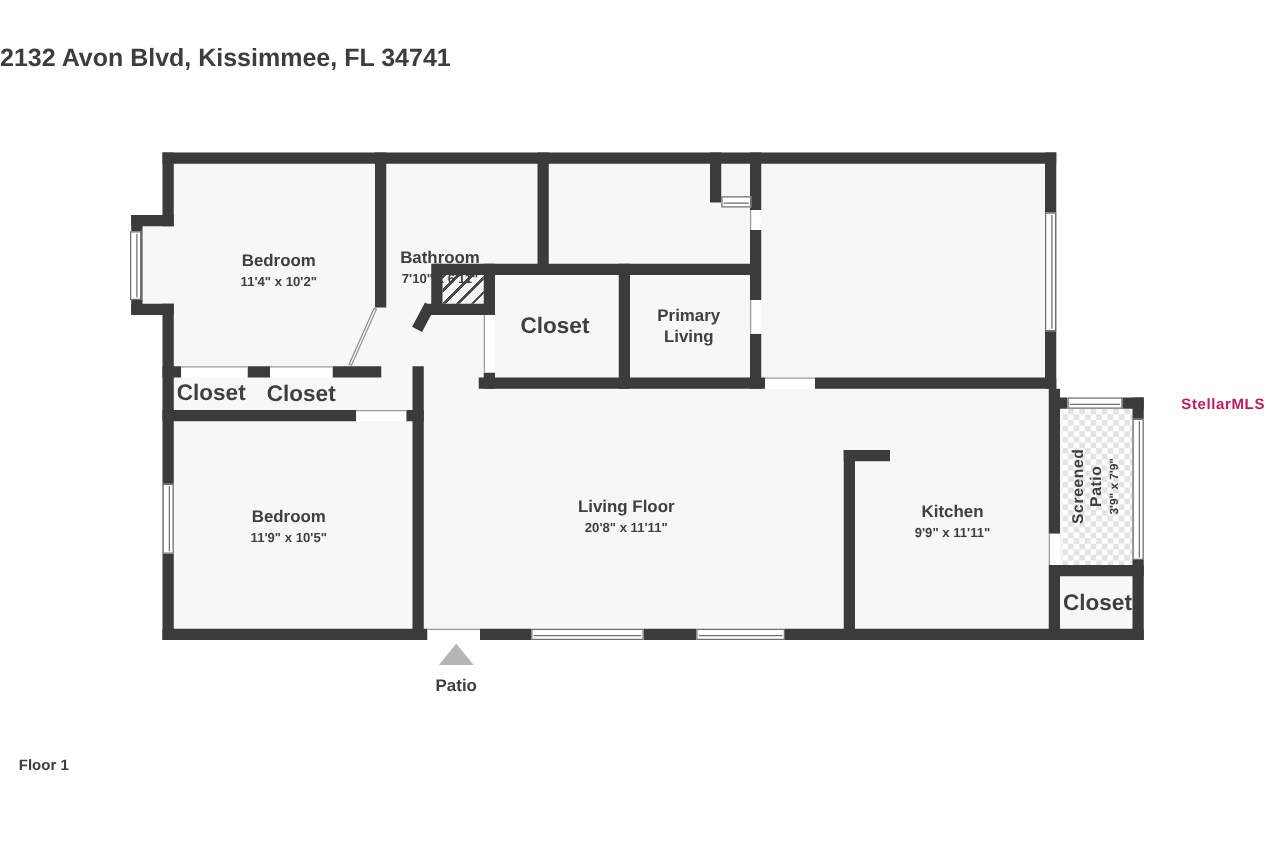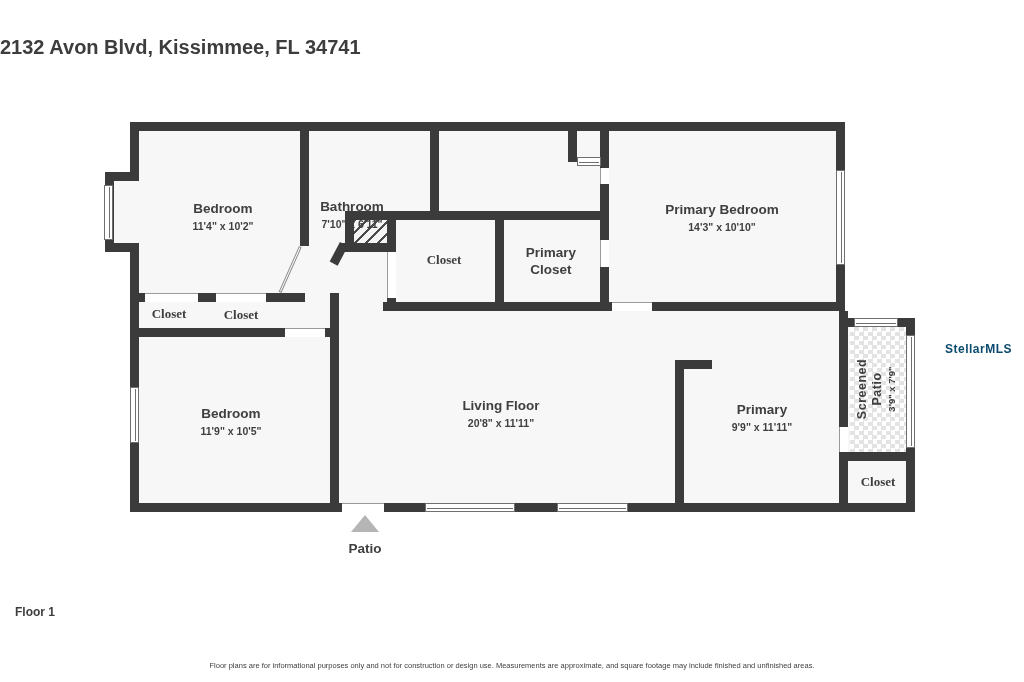--- a/index.html
+++ b/index.html
@@ -14,29 +14,29 @@
   .door-v{position:absolute;background:#ffffff;border-left:1.5px solid #9a9a9a;box-sizing:border-box;}
   .leaf{position:absolute;background:#ffffff;border:1px solid #8d8d8d;box-sizing:border-box;}
   .hatch{position:absolute;background:repeating-linear-gradient(135deg,#4a4a4a 0 2px,#f5f5f5 2px 8px);}
   .patio-floor{position:absolute;background-color:#ffffff;
      background-image:conic-gradient(#e3e3e3 0 25%,#ffffff 0 50%,#e3e3e3 0 75%,#ffffff 0);
      background-size:9px 9px;}
   .room-label{position:absolute;transform:translate(-50%,-50%);text-align:center;font-weight:bold;line-height:16px;}
   .room-name{font-size:13.5px;white-space:nowrap;}
   .room-name.wrap{white-space:normal;width:84px;line-height:16.5px;}
   .room-dims{font-size:10.5px;margin-top:1px;white-space:nowrap;}
-  .closet-name{font-size:13px;white-space:nowrap;font-family:Liberation Serif, serif;}
+  .closet-name{font-size:18px;white-space:nowrap;}
   .patio-label{position:absolute;left:876px;top:389px;transform:translate(-50%,-50%) rotate(-90deg);
      text-align:center;font-weight:bold;}
   .patio-label .room-name{font-size:12.5px;white-space:normal;width:74px;line-height:15px;letter-spacing:.5px;}
   .patio-label .room-dims{font-size:9.5px;}
   .address{position:absolute;left:0;top:36px;font-size:20px;font-weight:bold;color:#3d3d3d;}
   .floor-label{position:absolute;left:15px;top:605px;font-size:12px;font-weight:bold;color:#3d3d3d;}
   .disclaimer{position:absolute;left:0;right:0;bottom:12px;text-align:center;font-size:7.5px;color:#3f3f3f;}
-  .watermark{position:absolute;left:945px;top:342px;font-size:12px;font-weight:bold;color:#0c4a6e;letter-spacing:.5px;}
+  .watermark{position:absolute;left:945px;top:316px;font-size:12px;font-weight:bold;color:#be185d;letter-spacing:.5px;}
   .entry-tri{position:absolute;left:351px;top:515px;width:0;height:0;
      border-left:14px solid transparent;border-right:14px solid transparent;border-bottom:17px solid #b5b5b5;}
   .entry-label{position:absolute;left:365px;top:548px;transform:translate(-50%,-50%);
      font-size:13.5px;font-weight:bold;}
 </style>
 </head>
 <body>
 
 <div id="canvas">
 
@@ -111,56 +111,51 @@
   <div class="win win-h" style="left:557px;top:503px;width:71px;height:9px;"></div>
 
   <div class="room-label" style="left:223px;top:217px;">
     <div class="room-name">Bedroom</div>
     <div class="room-dims">11'4" x 10'2"</div>
   </div>
   <div class="room-label" style="left:352px;top:171px;margin-top:44px;">
     <div class="room-name">Bathroom</div>
     <div class="room-dims">7'10" x 6'11"</div>
   </div>
-  <div class="room-label" style="left:722px;top:218px;">
-    <div class="room-name">Primary Bedroom</div>
-    <div class="room-dims">14'3" x 10'10"</div>
-  </div>
   <div class="room-label" style="left:444px;top:260px;">
     <div class="closet-name">Closet</div>
   </div>
   <div class="room-label" style="left:551px;top:261px;">
-    <div class="room-name wrap" style="width:60px;">Primary Closet</div>
+    <div class="room-name wrap" style="width:60px;">Primary Living</div>
   </div>
   <div class="room-label" style="left:169px;top:314px;">
     <div class="closet-name">Closet</div>
   </div>
   <div class="room-label" style="left:241px;top:315px;">
     <div class="closet-name">Closet</div>
   </div>
   <div class="room-label" style="left:231px;top:422px;">
     <div class="room-name">Bedroom</div>
     <div class="room-dims">11'9" x 10'5"</div>
   </div>
   <div class="room-label" style="left:501px;top:414px;">
     <div class="room-name">Living Floor</div>
     <div class="room-dims">20'8" x 11'11"</div>
   </div>
   <div class="room-label" style="left:762px;top:418px;">
-    <div class="room-name">Primary</div>
+    <div class="room-name">Kitchen</div>
     <div class="room-dims">9'9" x 11'11"</div>
   </div>
   <div class="patio-label">
     <div class="room-name">Screened Patio</div>
     <div class="room-dims">3'9" x 7'9"</div>
   </div>
   <div class="room-label" style="left:878px;top:482px;">
     <div class="closet-name">Closet</div>
   </div>
 
   <div class="entry-tri"></div>
   <div class="entry-label">Patio</div>
 
   <div class="watermark">StellarMLS</div>
   <div class="floor-label">Floor 1</div>
-  <div class="disclaimer">Floor plans are for informational purposes only and not for construction or design use. Measurements are approximate, and square footage may include finished and unfinished areas.</div>
 
 </div>
 
 </body></html>

